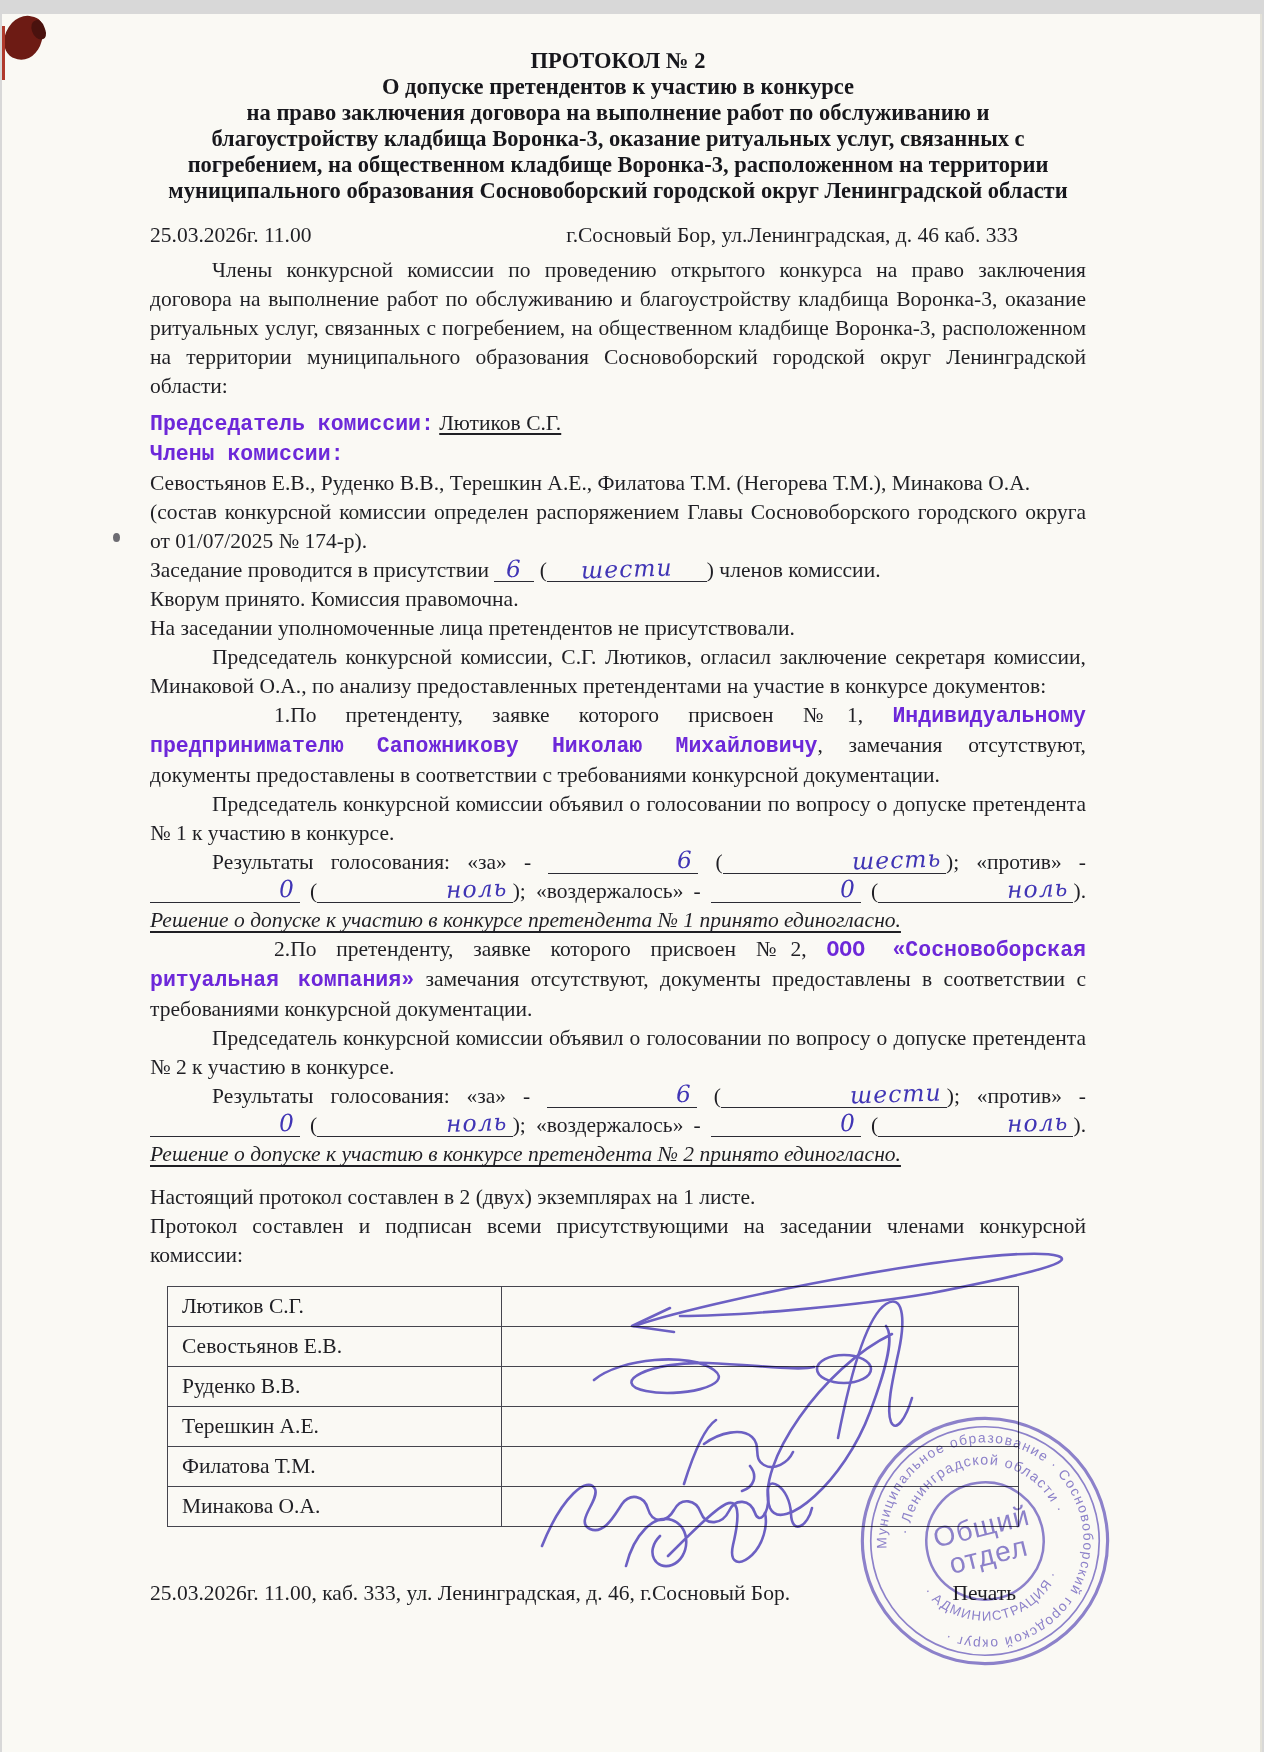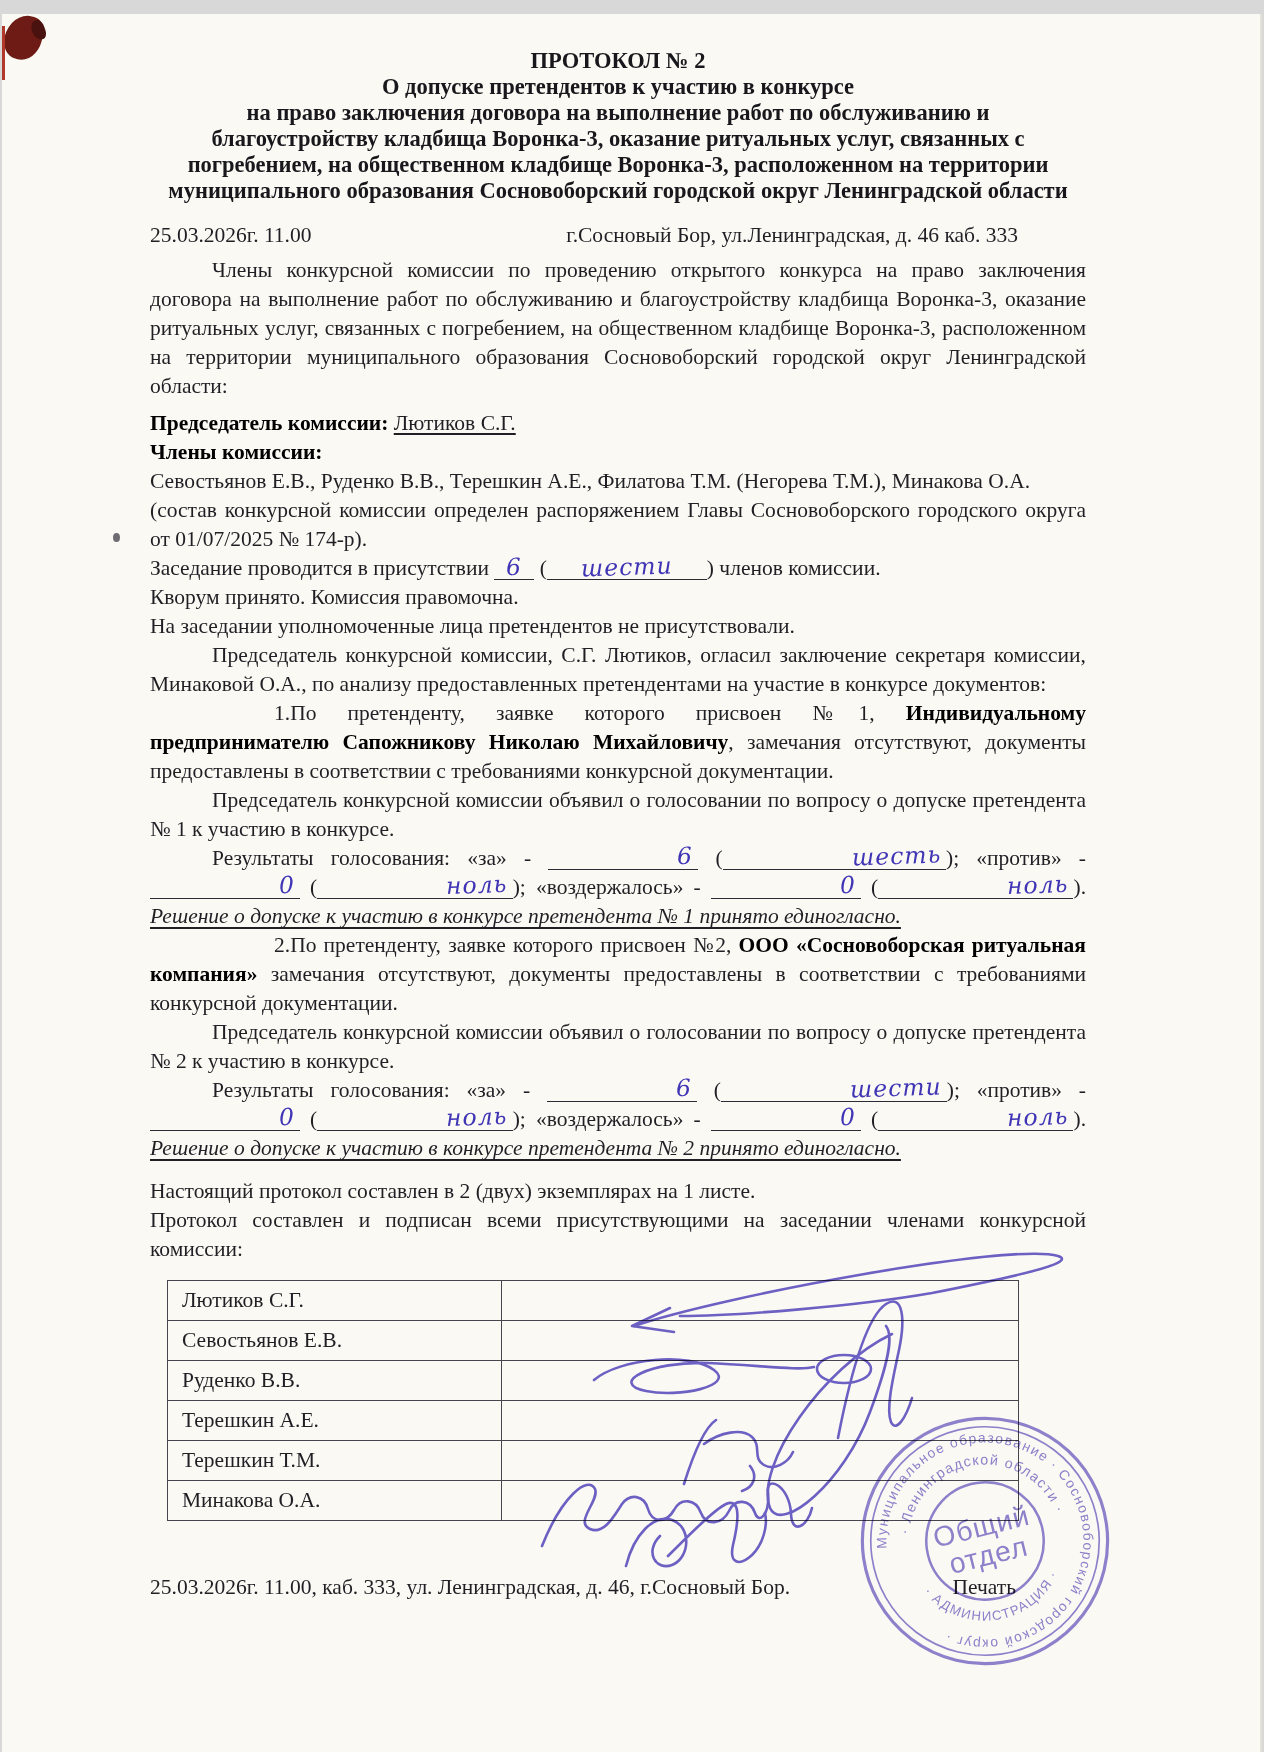--- a/index.html
+++ b/index.html
@@ -13,21 +13,21 @@
     font-size:21.5px; line-height:29px; }
   .title-block { text-align:center; font-weight:bold; font-size:22.5px; line-height:26px; color:#17171c; }
   .title-block div { margin-bottom:0; }
   .date-row { display:flex; margin-top:17px;gap:20px; }
   .date-row .place { margin-left:auto; margin-right:68px; }
   p.just { text-align:justify; }
   p.ind { text-indent:62px; }
   .mt8 { margin-top:8px; }
   .mt6 { margin-top:6px; }
   .mt14 { margin-top:14px; }
-  b { color:#000000; }
+  b { color:#6d28d9;font-family:Liberation Mono, monospace; }
   .uline { text-decoration:underline; text-decoration-skip-ink:none; text-underline-offset:3px; }
   .num { display:inline-block; min-width:78px; }
   .blank { display:inline-block; border-bottom:1.6px solid #2b2b33; text-align:center;
     padding:0 5px; line-height:22px; vertical-align:baseline; }
   .blank.w-num { min-width:40px; }
   .blank.w-word { min-width:128px; }
   .blank.w-wordlg { min-width:160px; }
   .hw { font-family:"DejaVu Serif", serif; font-style:italic; color:#4035b5;
     font-size:23.5px; letter-spacing:1px; display:inline-block; transform:rotate(-2deg); }
   .decision { font-style:italic; text-decoration:underline; text-decoration-skip-ink:none;
@@ -138,21 +138,21 @@
           </tr>
       <tr>
             <td>Руденко В.В.</td>
             <td class="sigcell"></td>
           </tr>
       <tr>
             <td>Терешкин А.Е.</td>
             <td class="sigcell"></td>
           </tr>
       <tr>
-            <td>Терешкин Т.М.</td>
+            <td>Филатова Т.М.</td>
             <td class="sigcell"></td>
           </tr>
       <tr>
             <td>Минакова О.А.</td>
             <td class="sigcell"></td>
           </tr>
     </tbody>
       </table>
 
     <div class="footer-row">

